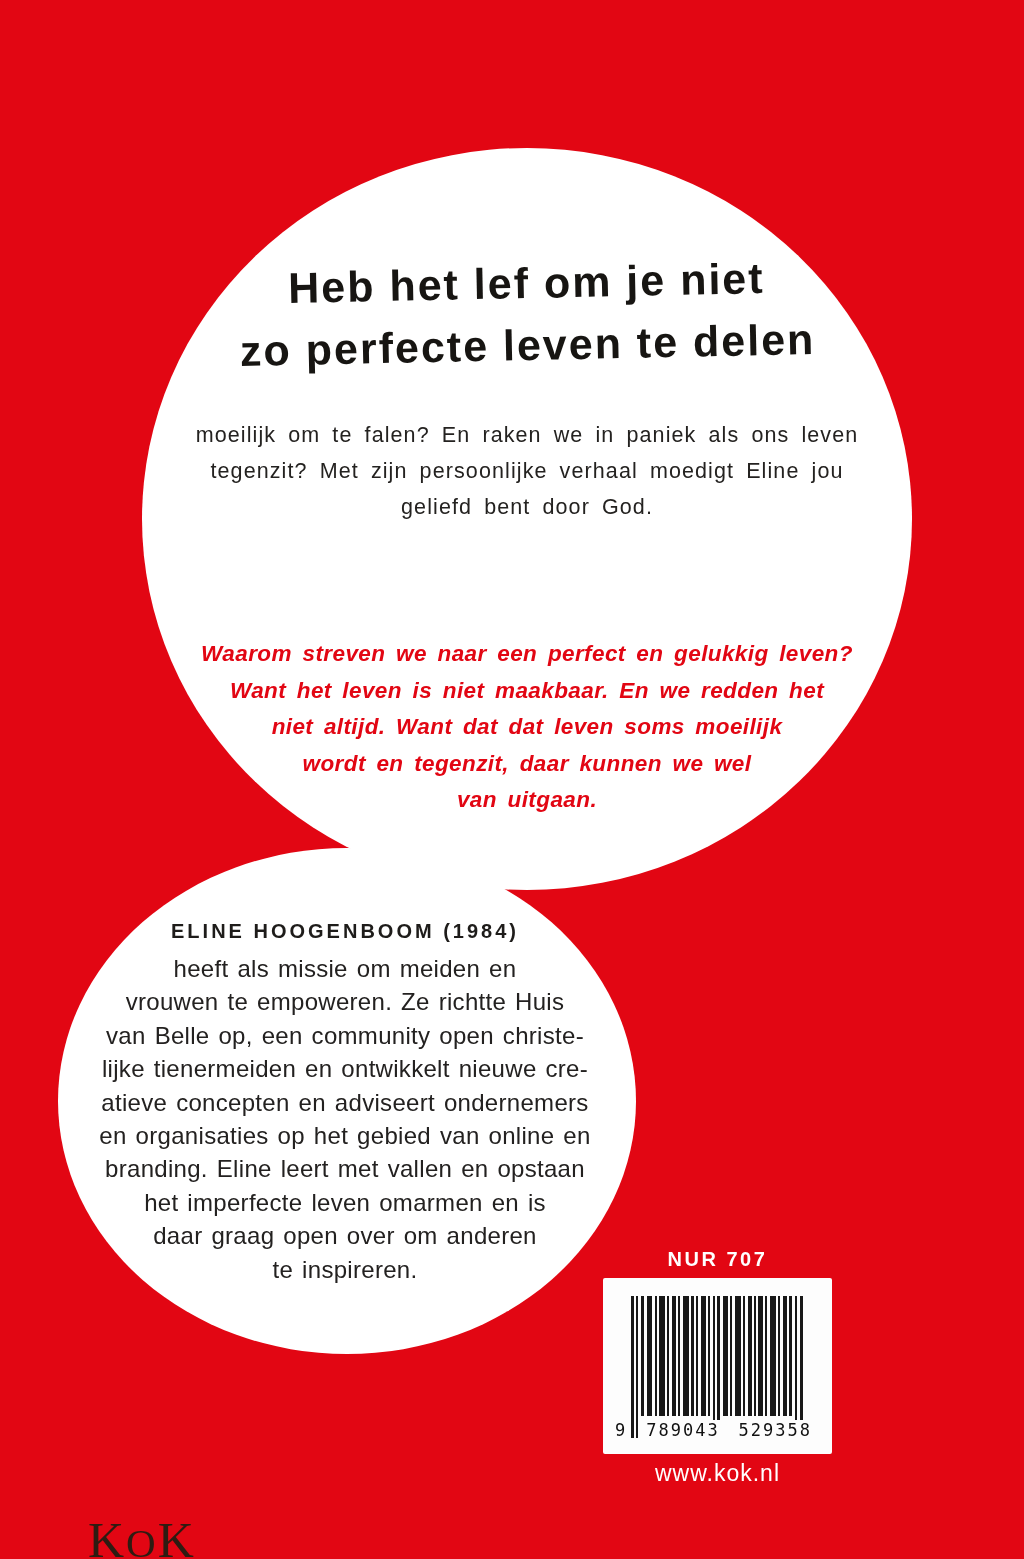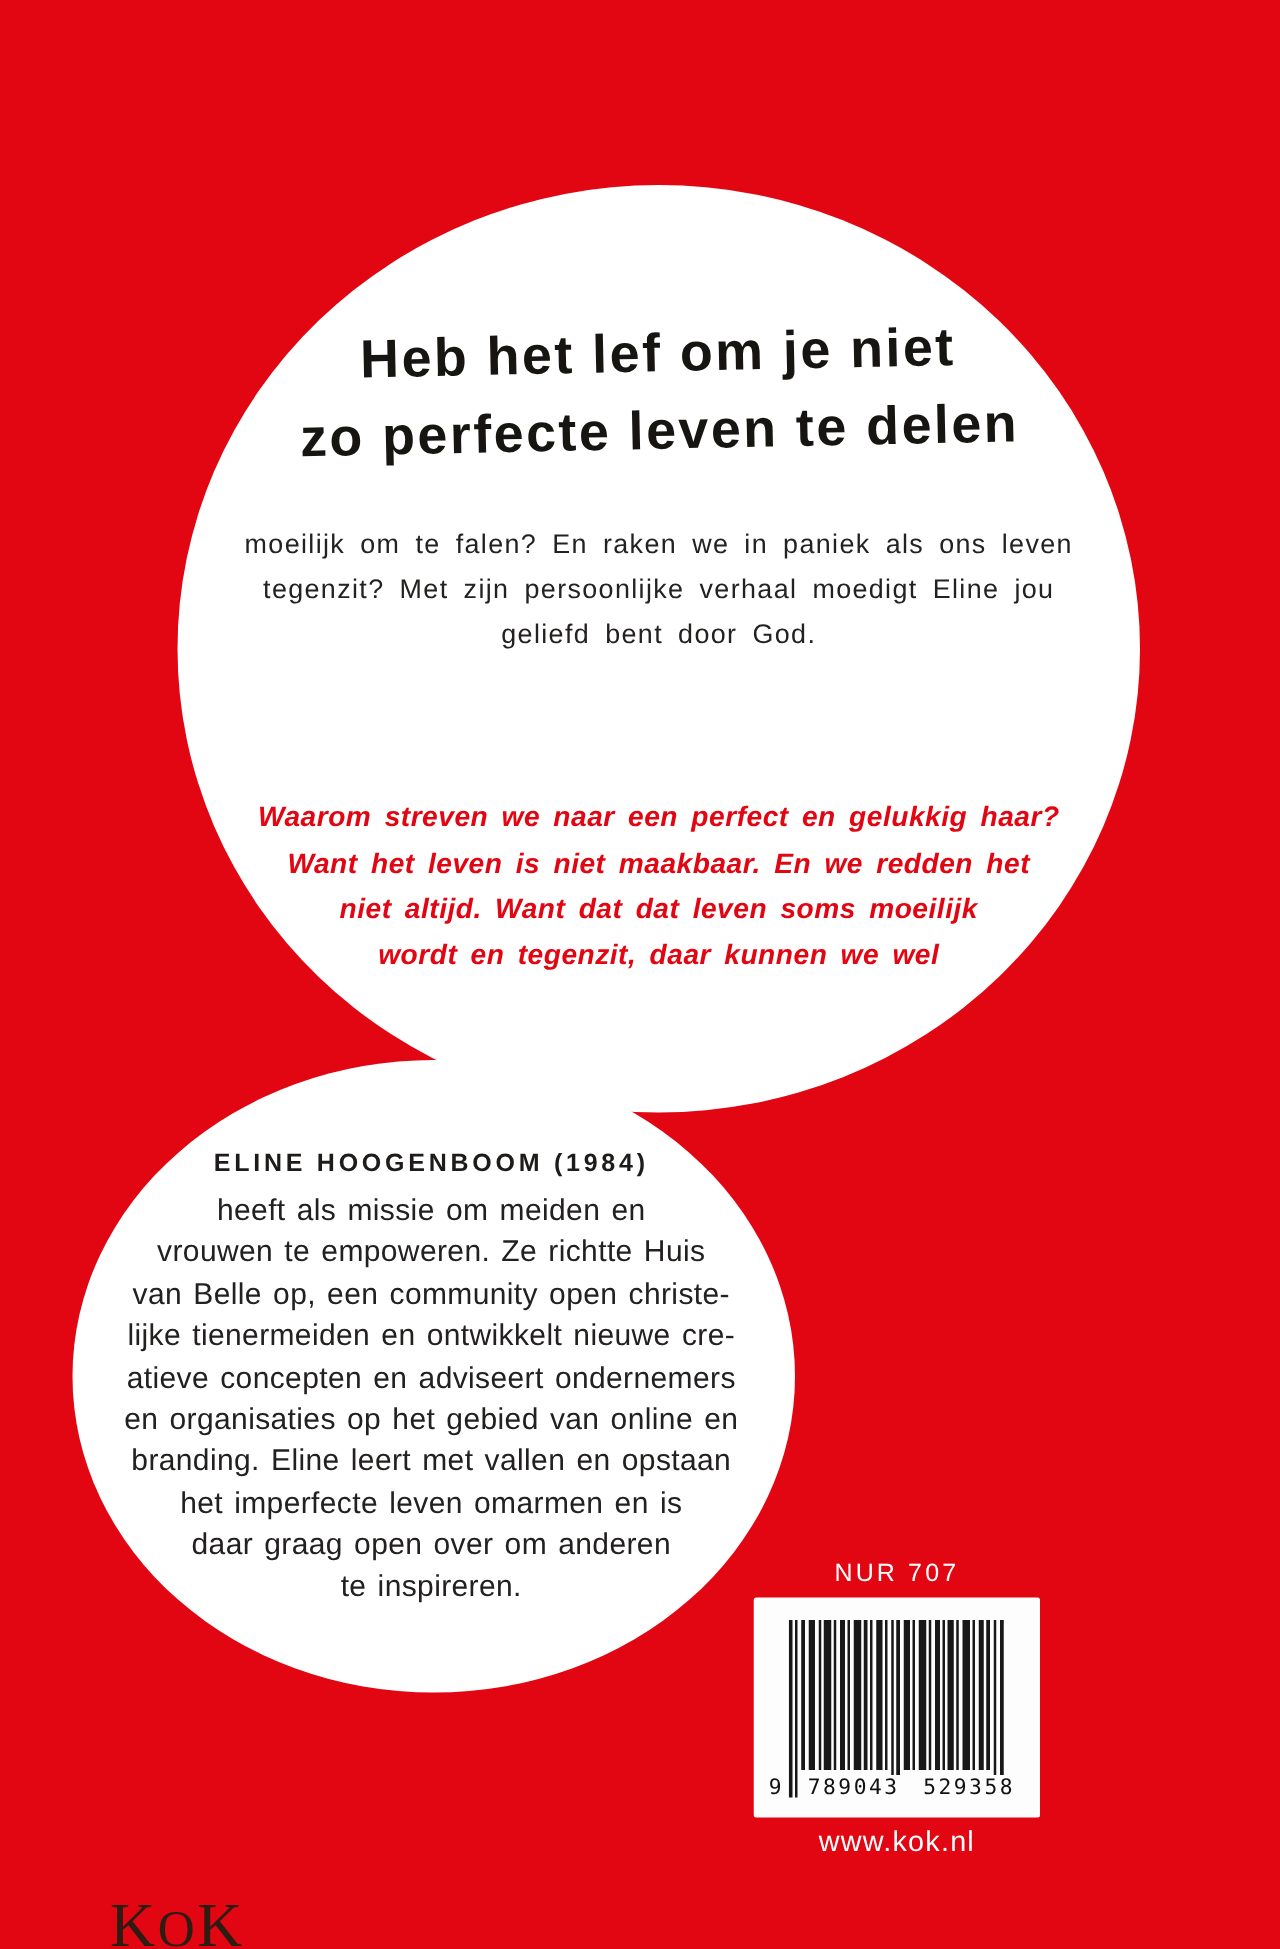--- a/index.html
+++ b/index.html
@@ -46,21 +46,21 @@
   }
   .bio-heading{
     font-size:20px;font-weight:700;letter-spacing:3px;
     margin-bottom:9px;color:#1e1c1a;
   }
   .bio-body{font-size:24px;line-height:33.4px;letter-spacing:.3px;word-spacing:2px;}
 
   .nur{
     position:absolute;left:600px;top:1248px;width:235px;
     text-align:center;color:#fff;
-    font-size:20px;font-weight:400;letter-spacing:2.5px;
+    font-size:20px;font-weight:700;letter-spacing:2.5px;
   }
   .barcode-panel{
     position:absolute;left:603px;top:1278px;width:229px;height:176px;
     background:#fdfdfd;border-radius:2px;
   }
   .barcode-panel svg{position:absolute;left:28px;top:18px;}
   .isbn-digits{
     position:absolute;left:0;top:139px;width:229px;height:26px;
     display:flex;justify-content:space-between;align-items:center;
     padding:0 18px 0 10px;
@@ -93,24 +93,25 @@
   <div class="t-line">zo perfecte leven te delen</div>
 </div>
 
 <div class="blurb">
   <div>moeilijk om te falen? En raken we in paniek als ons leven</div>
   <div>tegenzit? Met zijn persoonlijke verhaal moedigt Eline jou</div>
   <div>geliefd bent door God.</div>
 </div>
 
 <div class="quote">
-  <div>Waarom streven we naar een perfect en gelukkig haar?</div>
+  <div>Waarom streven we naar een perfect en gelukkig leven?</div>
   <div>Want het leven is niet maakbaar. En we redden het</div>
   <div>niet altijd. Want dat dat leven soms moeilijk</div>
   <div>wordt en tegenzit, daar kunnen we wel</div>
+  <div>van uitgaan.</div>
 </div>
 
 <div class="bio">
   <div class="bio-heading">ELINE HOOGENBOOM (1984)</div>
   <div class="bio-body">
     <div>heeft als missie om meiden en</div>
     <div>vrouwen te empoweren. Ze richtte Huis</div>
     <div>van Belle op, een community open christe-</div>
     <div>lijke tienermeiden en ontwikkelt nieuwe cre-</div>
     <div>atieve concepten en adviseert ondernemers</div>

